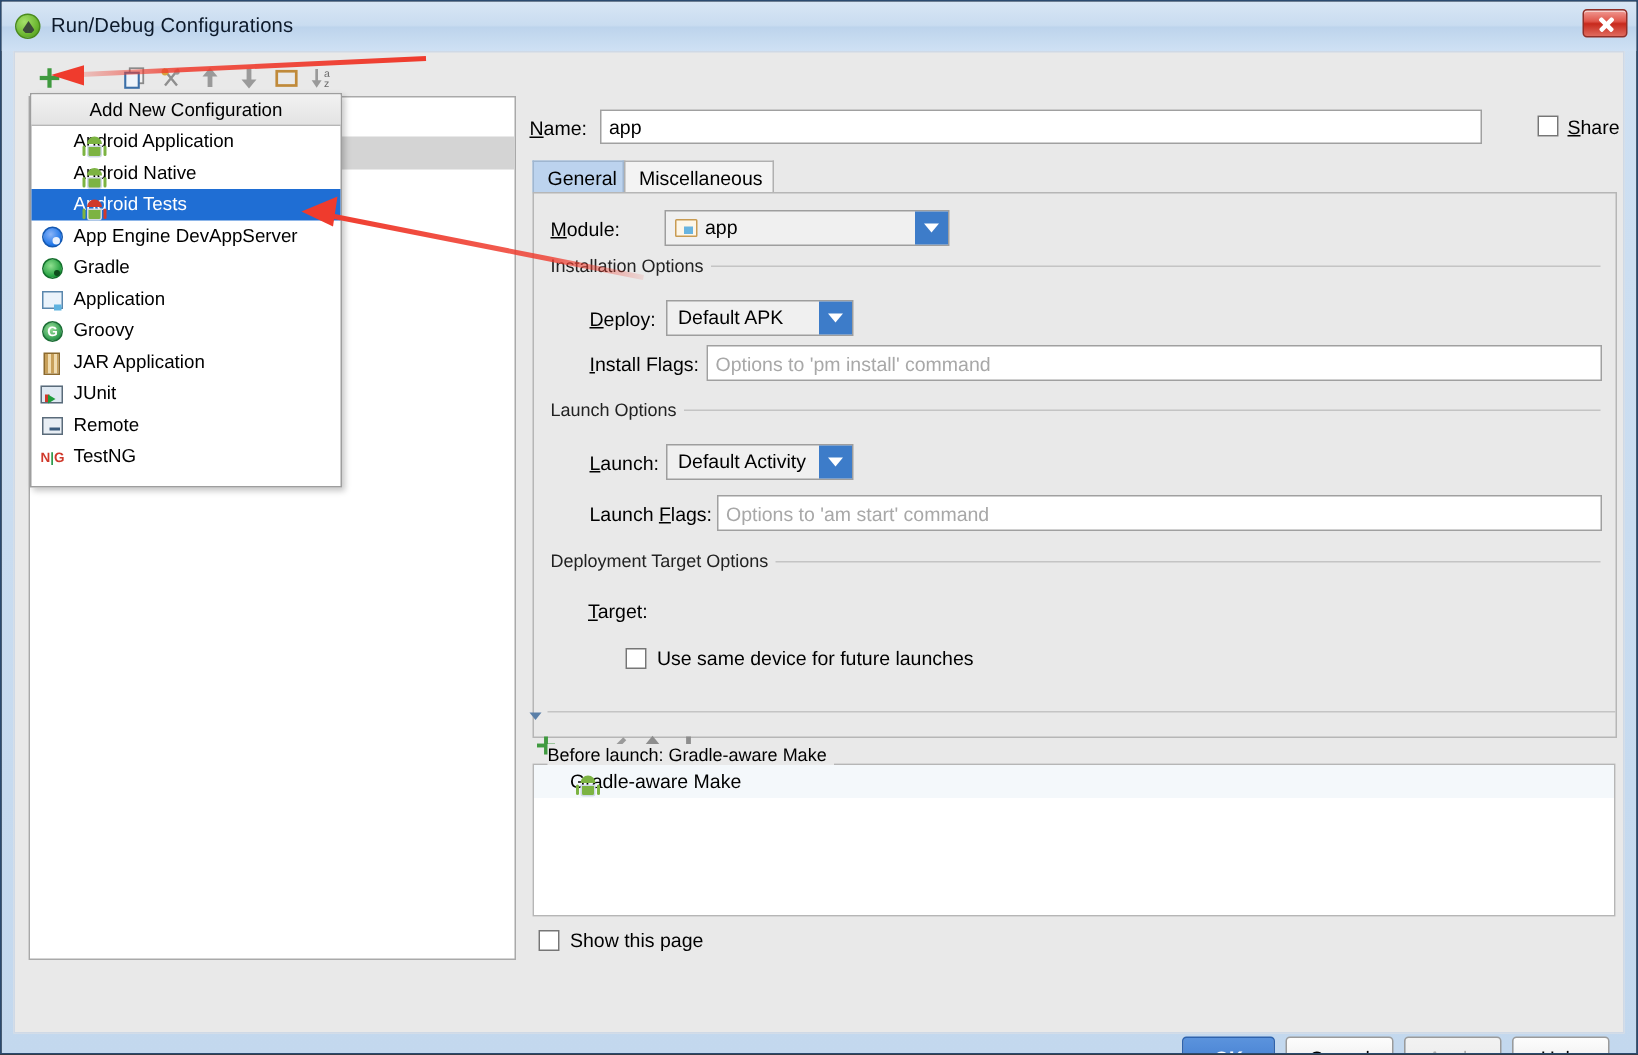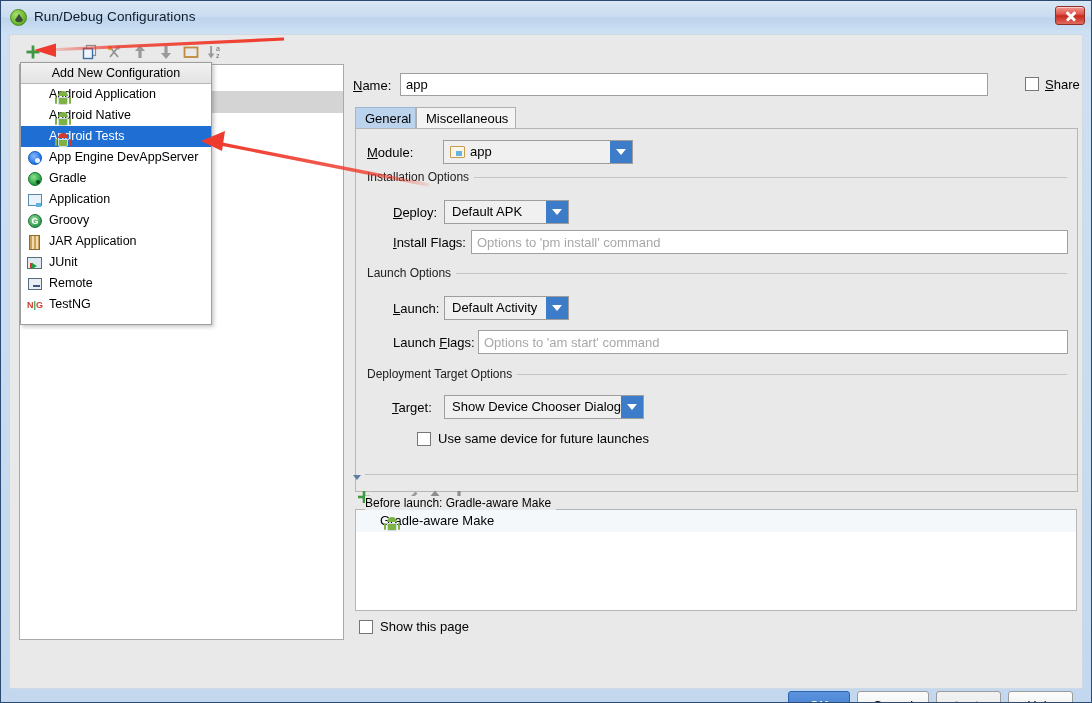--- a/index.html
+++ b/index.html
@@ -73,21 +73,21 @@
     position: absolute; left: 4px; top: 28px; width: 325px; height: 576px;
     background: #fff; border: 1px solid #a9a9a9;
   }
   .tree-row-hi {
     position: absolute; left: 0; top: 26px; width: 323px; height: 22px;
     background: #d4d4d4;
   }
 
   
   .popup {
-    position: absolute; left: 19px; top: 61px; width: 192px; height: 263px;
+    position: absolute; left: 19px; top: 61px; width: 208px; height: 263px;
     background: #fff; border: 1px solid #9e9e9e;
     box-shadow: 2px 2px 4px rgba(0,0,0,0.22);
     z-index: 40;
   }
   .popup-header {
     height: 21px; line-height: 21px; text-align: center;
     background: linear-gradient(to bottom, #f2f2f2, #e3e3e3);
     border-bottom: 1px solid #b6b6b6;
     font-size: 12.5px;
   }
@@ -361,24 +361,20 @@
           <div class="arrow"></div>
         </div>
 
         <div class="fld-label" style="left:37px;top:206px">Launch <u>F</u>lags:</div>
         <input class="txtfield" style="left: 122px; top: 201px; width: 590px;" placeholder="Options to 'am start' command">
 
         <div class="group-title" style="left:11px;top:238px">Deployment Target Options</div>
         <div class="group-line" style="left:152px;top:245px;width:559px"></div>
 
         <div class="fld-label" style="left:36px;top:271px"><u>T</u>arget:</div>
-        <div class="combo" style="left:88px;top:266px;width:200px">
-          <div class="txt">Show Device Chooser Dialog</div>
-          <div class="arrow"></div>
-        </div>
 
         <div class="chk" style="left:61px;top:303px"></div>
         <div class="chk-label" style="left:82px;top:302px">Use same device for future launches</div>
       </div>
 
       <div class="bl-caret"></div>
       <div class="bl-title">Before launch: Gradle-aware Make</div>
       <div class="bl-line"></div>
 
       <div class="bl-toolbar">

